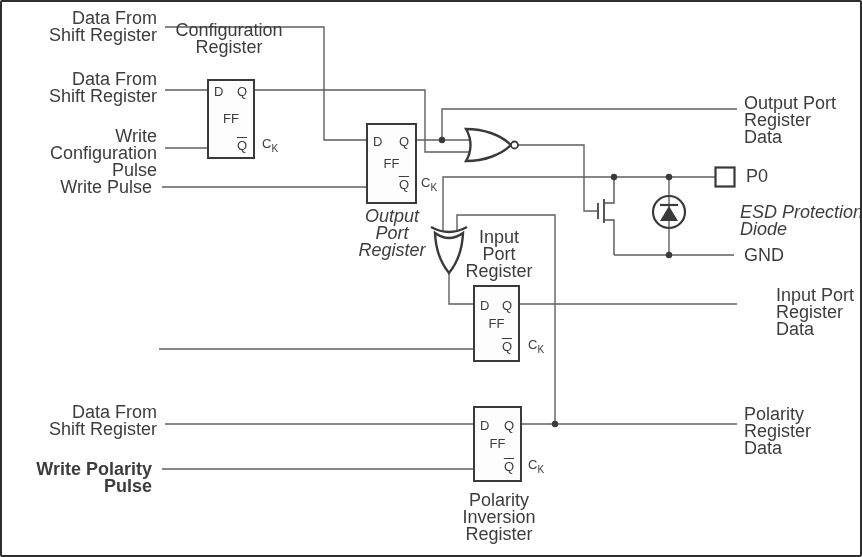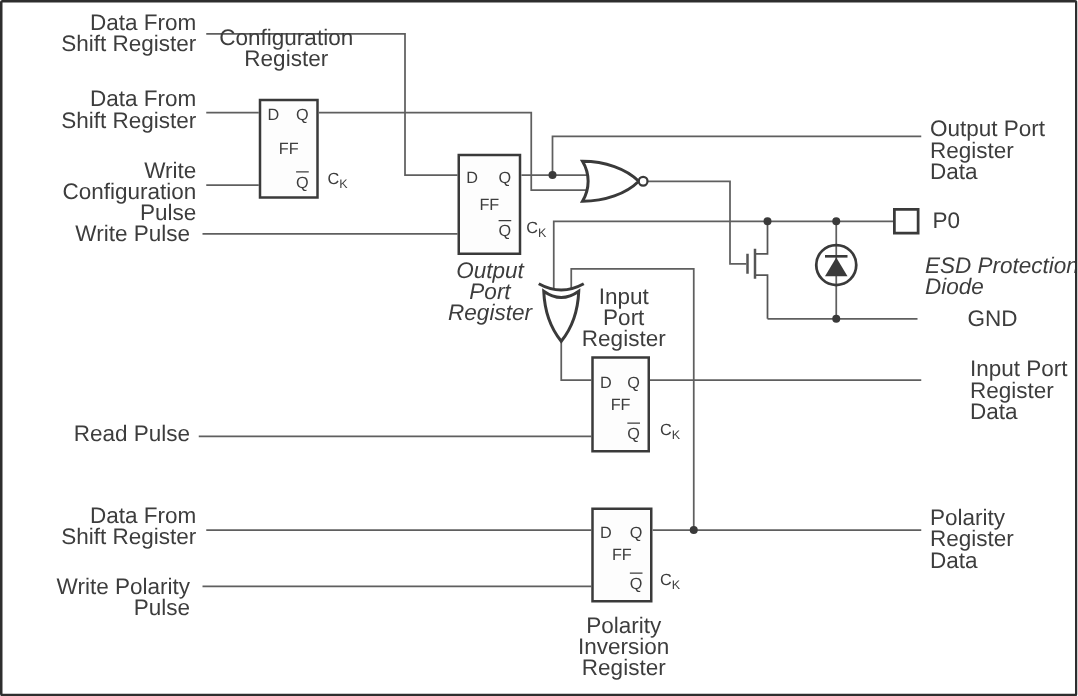--- a/index.html
+++ b/index.html
@@ -134,28 +134,27 @@
 Inversion
 Register</div>
 
   <div class="lbl r" style="left:10px; top:8px; width:145px;">Data From
 Shift Register</div>
   <div class="lbl r" style="left:10px; top:69px; width:145px;">Data From
 Shift Register</div>
   <div class="lbl r" style="left:10px; top:126px; width:145px;">Write Configuration
 Pulse</div>
   <div class="lbl r" style="left:5px; top:177px; width:145px;">Write Pulse</div>
-  <div class="lbl r" style="left:5px; top:337px; width:145px;">Read Pulse</div>
   <div class="lbl r" style="left:10px; top:402px; width:145px;">Data From
 Shift Register</div>
-  <div class="lbl r" style="left:5px; top:459px; width:145px;">Write Polarity Pulse</div>
+  <div class="lbl r" style="left:5px; top:459px; width:145px;font-weight:bold;">Write Polarity Pulse</div>
 
   <div class="lbl" style="left:742px; top:93px; width:110px;">Output Port
 Register Data</div>
   <div class="lbl" style="left:744px; top:166px; width:60px;">P0</div>
   <div class="lbl" style="left:738px; top:202px; width:160px;font-style:italic;">ESD Protection Diode</div>
-  <div class="lbl" style="left:772px; top:245px; width:60px;">GND</div>
+  <div class="lbl" style="left:742px; top:245px; width:60px;">GND</div>
   <div class="lbl" style="left:774px; top:285px; width:110px;">Input Port
 Register Data</div>
   <div class="lbl" style="left:742px; top:404px; width:110px;">Polarity
 Register Data</div>
 
 </div>
 
 </body></html>

